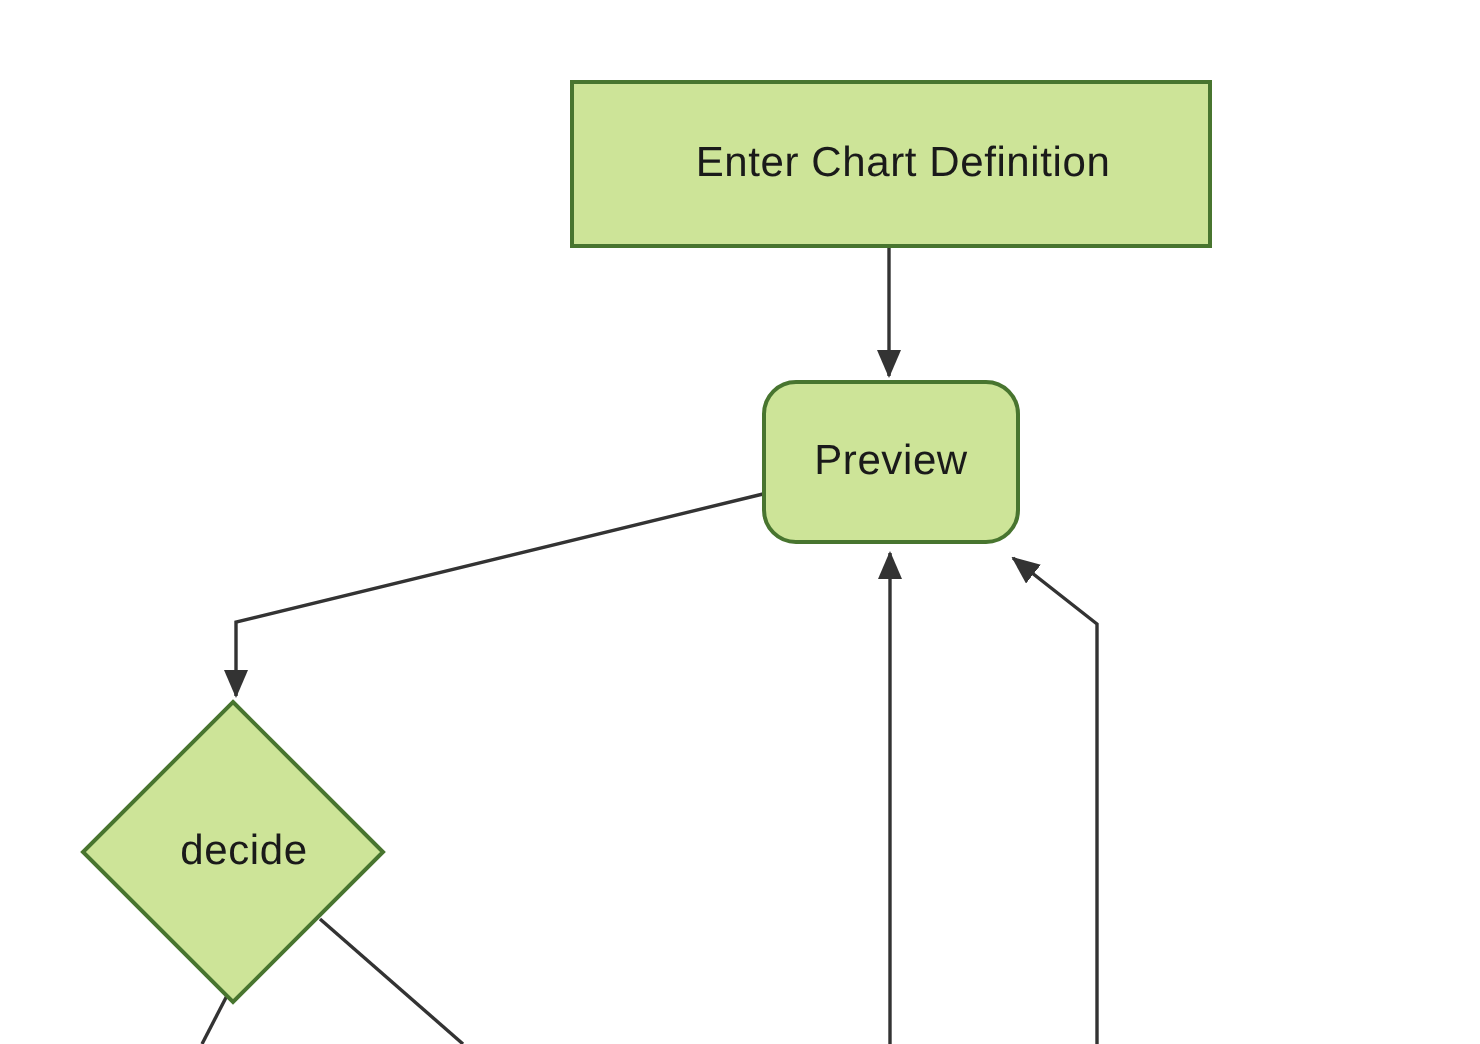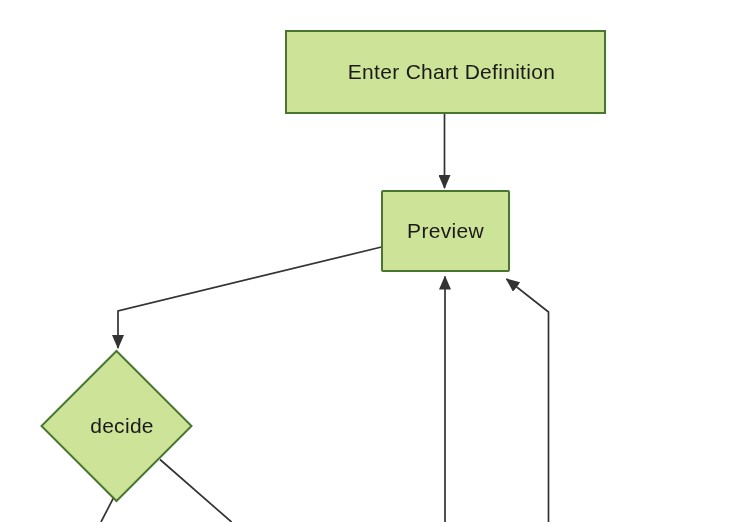--- a/index.html
+++ b/index.html
@@ -26,22 +26,22 @@
   .node{
     position:absolute;
     box-sizing:border-box;
     background:var(--node-fill);
     border:2px solid var(--node-border);
     display:flex;align-items:center;justify-content:center;
     font-size:21px;
     letter-spacing:.3px;
     white-space:nowrap;
   }
-  .node-rect{left:285px;top:30px;width:321px;height:84px;padding-left:12px;}
-  .node-rounded{left:381px;top:190px;width:129px;height:82px;border-radius:2px;}
+  .node-rect{left:285px;top:40px;width:321px;height:84px;padding-left:12px;}
+  .node-rounded{left:381px;top:190px;width:129px;height:82px;border-radius:17px;}
   .diamond-label{
     position:absolute;left:46px;top:412px;width:152px;height:28px;
     display:flex;align-items:center;justify-content:center;
     font-size:21px;letter-spacing:.3px;
   }
   .label{display:inline-block;}
 </style>
 </head>
 <body>
 

